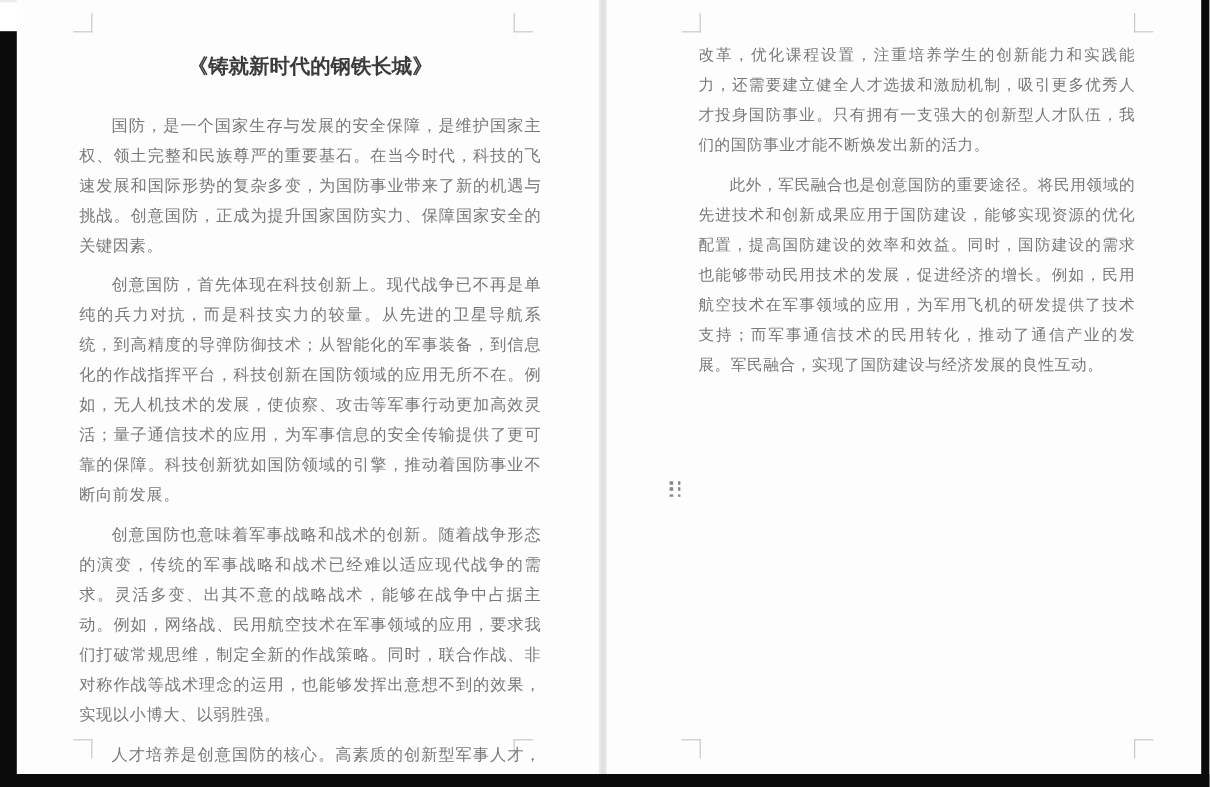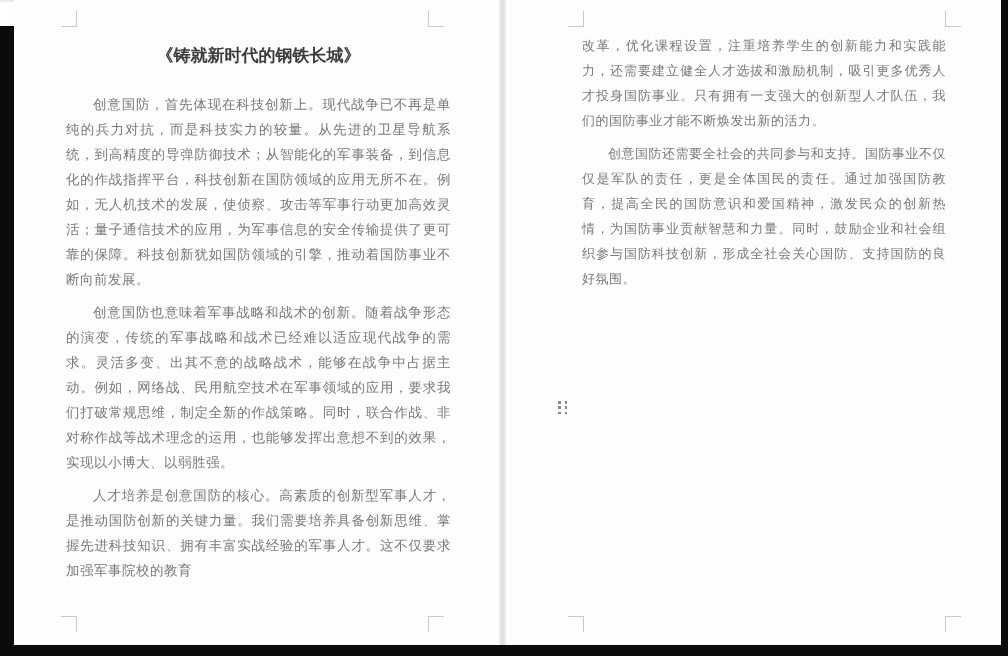--- a/index.html
+++ b/index.html
@@ -54,20 +54,21 @@
 <div class="top-hairline"></div>
 
 <div class="page page-left">
   <div class="mark tl" style="left:47px;top:11px;"></div>
   <div class="mark tr" style="left:414px;top:11px;"></div>
   <div class="mark bl" style="left:47px;top:616px;"></div>
   <div class="mark br" style="left:414px;top:616px;"></div>
   <div class="text-block">
     <div class="doc-title">《铸就新时代的钢铁长城》</div>
     <div class="page-body">
+        <p class="indent">国防，是一个国家生存与发展的安全保障，是维护国家主权、领土完整和民族尊严的重要基石。在当今时代，科技的飞速发展和国际形势的复杂多变，为国防事业带来了新的机遇与挑战。创意国防，正成为提升国家国防实力、保障国家安全的关键因素。</p>
         <p class="indent">创意国防，首先体现在科技创新上。现代战争已不再是单纯的兵力对抗，而是科技实力的较量。从先进的卫星导航系统，到高精度的导弹防御技术；从智能化的军事装备，到信息化的作战指挥平台，科技创新在国防领域的应用无所不在。例如，无人机技术的发展，使侦察、攻击等军事行动更加高效灵活；量子通信技术的应用，为军事信息的安全传输提供了更可靠的保障。科技创新犹如国防领域的引擎，推动着国防事业不断向前发展。</p>
         <p class="indent">创意国防也意味着军事战略和战术的创新。随着战争形态的演变，传统的军事战略和战术已经难以适应现代战争的需求。灵活多变、出其不意的战略战术，能够在战争中占据主动。例如，网络战、民用航空技术在军事领域的应用，要求我们打破常规思维，制定全新的作战策略。同时，联合作战、非对称作战等战术理念的运用，也能够发挥出意想不到的效果，实现以小博大、以弱胜强。</p>
         <p class="indent">人才培养是创意国防的核心。高素质的创新型军事人才，是推动国防创新的关键力量。我们需要培养具备创新思维、掌握先进科技知识、拥有丰富实战经验的军事人才。这不仅要求加强军事院校的教育</p>
       </div>
   </div>
 </div>
 
 <div class="page-divider"></div>
 
 <div class="page page-right">
@@ -79,20 +80,20 @@
     <i></i>
       <i></i>
       <i></i>
       <i></i>
       <i></i>
       <i></i>
   </div>
   <div class="text-block">
     <div class="page-body">
         <p>改革，优化课程设置，注重培养学生的创新能力和实践能力，还需要建立健全人才选拔和激励机制，吸引更多优秀人才投身国防事业。只有拥有一支强大的创新型人才队伍，我们的国防事业才能不断焕发出新的活力。</p>
-        <p class="indent">创意国防还需要全社会的共同参与和支持。国防事业不仅仅是军队的责任，更是全体国民的责任。通过加强国防教育，提高全民的国防意识和爱国精神，激发民众的创新热情，为国防事业贡献智慧和力量。同时，鼓励企业和社会组织参与国防科技创新，形成全社会关心国防、支持国防的良好氛围。</p>
+        <p class="indent">此外，军民融合也是创意国防的重要途径。将民用领域的先进技术和创新成果应用于国防建设，能够实现资源的优化配置，提高国防建设的效率和效益。同时，国防建设的需求也能够带动民用技术的发展，促进经济的增长。例如，民用航空技术在军事领域的应用，为军用飞机的研发提供了技术支持；而军事通信技术的民用转化，推动了通信产业的发展。军民融合，实现了国防建设与经济发展的良性互动。</p>
       </div>
   </div>
 </div>
 
 <div class="bar bar-left"></div>
 <div class="bar bar-right"></div>
 <div class="bar bar-bottom"></div>
 
 </body></html>

